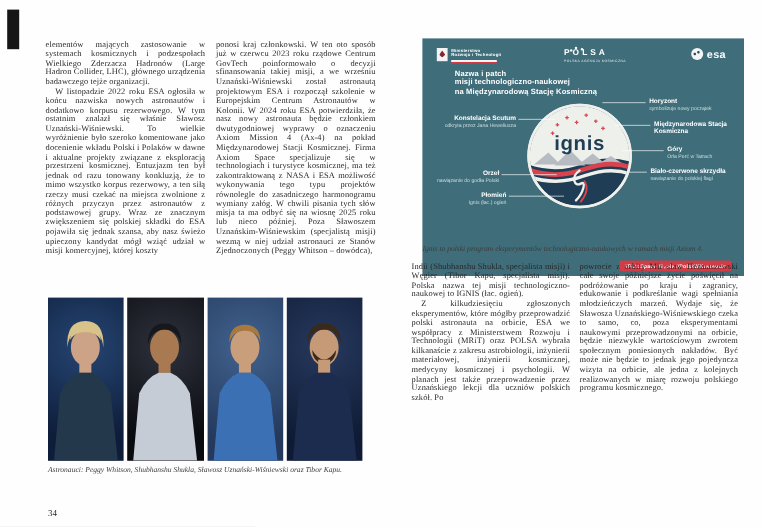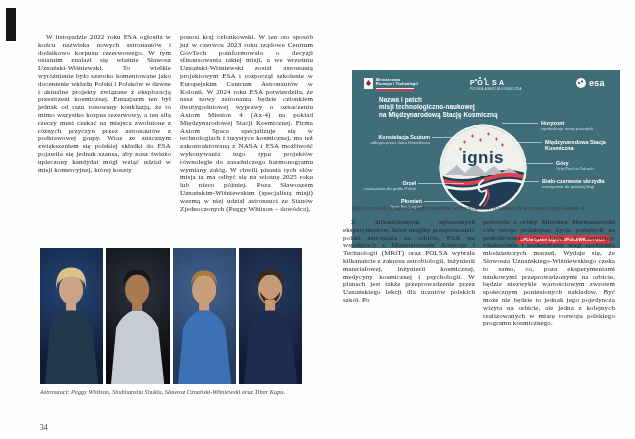--- a/index.html
+++ b/index.html
@@ -29,22 +29,22 @@
   .p1{background:radial-gradient(circle at 50% 30%,#264673 0%,#0e1d3a 78%);}
   .p2{background:radial-gradient(circle at 50% 30%,#2e323d 0%,#0a0b0f 78%);}
   .p3{background:radial-gradient(circle at 50% 30%,#41628e 0%,#24395c 80%);}
   .p4{background:radial-gradient(circle at 50% 30%,#27395e 0%,#0f1b34 80%);}
   .p1 .head,.p1 .neckr{fill:#cda387;} .p1 .hair{fill:#d8c38b;} .p1 .suit{fill:#23384b;}
   .p2 .head,.p2 .neckr{fill:#a97a52;} .p2 .hair{fill:#17181c;} .p2 .suit{fill:#c5ccd6;}
   .p3 .head,.p3 .neckr{fill:#c99e7b;} .p3 .hair{fill:#a8793f;} .p3 .suit{fill:#3b71b4;}
   .p4 .head,.p4 .neckr{fill:#c69a76;} .p4 .hair,.p4 .beard{fill:#3a2a1c;} .p4 .suit{fill:#1c2c4e;}
 
   
-  .infocard{position:absolute;left:352px;top:32px;width:268px;height:178px;background:#3f6d7a;
-            font-family:"Liberation Sans",sans-serif;color:#fff;margin-top:38px;}
+  .infocard{position:absolute;left:352px;top:32px;width:268px;height:198px;background:#3f6d7a;
+            font-family:"Liberation Sans",sans-serif;color:#fff;}
   .logo{position:absolute;display:flex;align-items:flex-start;gap:3px;}
   .ministry{left:12px;top:8px;}
   .eagle{width:9px;height:11px;background:#f4f4f4;display:inline-block;position:relative;}
   .eagle::after{content:"";position:absolute;left:2px;top:2px;width:5px;height:6px;
                 background:#8a2430;clip-path:polygon(50% 0,100% 60%,50% 100%,0 60%);}
   .mtxt{display:flex;flex-direction:column;font-size:3.6px;line-height:4.4px;font-weight:700;
         letter-spacing:.2px;}
   .flagbar{margin-top:1.5px;width:38px;height:3px;
            background:linear-gradient(#f4f4f4 0 50%,#d03a45 50% 100%);}
   .polsa{left:118px;top:9px;flex-direction:column;gap:1px;}
@@ -83,20 +83,21 @@
          font-size:4.3px;font-weight:700;padding:2px 5px;letter-spacing:.2px;}
 </style>
 </head>
 <body>
 
 <div class="spread">
   <div class="artifact"></div>
 
   <section>
     <div class="col c-l1">
+      <p class="par">elementów mających zastosowanie w systemach kosmicznych i podzespołach Wielkiego Zderzacza Hadronów (Large Hadron Collider, LHC), głównego urządzenia badawczego tejże organizacji.</p>
       <p class="par ind">W listopadzie 2022 roku ESA ogłosiła w końcu nazwiska nowych astronautów i dodatkowo korpusu rezerwowego. W tym ostatnim znalazł się właśnie Sławosz Uznański-Wiśniewski. To wielkie wyróżnienie było szeroko komentowane jako docenienie wkładu Polski i Polaków w dawne i aktualne projekty związane z eksploracją przestrzeni kosmicznej. Entuzjazm ten był jednak od razu tonowany konkluzją, że to mimo wszystko korpus rezerwowy, a ten siłą rzeczy musi czekać na miejsca zwolnione z różnych przyczyn przez astronautów z podstawowej grupy. Wraz ze znacznym zwiększeniem się polskiej składki do ESA pojawiła się jednak szansa, aby nasz świeżo upieczony kandydat mógł wziąć udział w misji komercyjnej, której koszty</p>
     </div>
     <div class="col c-l2">
       <p class="par">ponosi kraj członkowski. W ten oto sposób już w czerwcu 2023 roku rządowe Centrum GovTech poinformowało o decyzji sfinansowania takiej misji, a we wrześniu Uznański-Wiśniewski został astronautą projektowym ESA i rozpoczął szkolenie w Europejskim Centrum Astronautów w Kolonii. W 2024 roku ESA potwierdziła, że nasz nowy astronauta będzie członkiem dwutygodniowej wyprawy o oznaczeniu Axiom Mission 4 (Ax-4) na pokład Międzynarodowej Stacji Kosmicznej. Firma Axiom Space specjalizuje się w technologiach i turystyce kosmicznej, ma też zakontraktowaną z NASA i ESA możliwość wykonywania tego typu projektów równolegle do zasadniczego harmonogramu wymiany załóg. W chwili pisania tych słów misja ta ma odbyć się na wiosnę 2025 roku lub nieco później. Poza Sławoszem Uznańskim-Wiśniewskim (specjalistą misji) wezmą w niej udział astronauci ze Stanów Zjednoczonych (Peggy Whitson – dowódca),</p>
     </div>
 
     <figure class="photos">
       <div class="portrait p1">
         <svg viewBox="0 0 63 136" preserveAspectRatio="xMidYMax slice">
           <path class="hair" d="M16,42 Q15,20 31,20 Q47,20 46,42 Q44,26 31,26 Q18,26 16,42 Z"></path>
@@ -231,19 +232,20 @@
         <b>Biało-czerwone skrzydła</b>
         <small>nawiązanie do polskiej flagi</small>
       </div>
 
       <div class="badge">#PLtoSpace #Ignis #PolakWKosmosie</div>
     </div>
 
     <p class="caption cap-right">Ignis to polski program eksperymentów technologiczno-naukowych w ramach misji Axiom 4.</p>
 
     <div class="col c-r1">
+      <p class="par">Indii (Shubhanshu Shukla, specjalista misji) i Węgier (Tibor Kapu, specjalista misji). Polska nazwa tej misji technologiczno-naukowej to IGNIS (łac. ogień).</p>
       <p class="par ind">Z kilkudziesięciu zgłoszonych eksperymentów, które mógłby przeprowadzić polski astronauta na orbicie, ESA we współpracy z Ministerstwem Rozwoju i Technologii (MRiT) oraz POLSA wybrała kilkanaście z zakresu astrobiologii, inżynierii materiałowej, inżynierii kosmicznej, medycyny kosmicznej i psychologii. W planach jest także przeprowadzenie przez Uznańskiego lekcji dla uczniów polskich szkół. Po</p>
     </div>
     <div class="col c-r2">
       <p class="par">powrocie z orbity Mirosław Hermaszewski całe swoje późniejsze życie poświęcił na podróżowanie po kraju i zagranicy, edukowanie i podkreślanie wagi spełniania młodzieńczych marzeń. Wydaje się, że Sławosza Uznańskiego-Wiśniewskiego czeka to samo, co, poza eksperymentami naukowymi przeprowadzonymi na orbicie, będzie niezwykle wartościowym zwrotem społecznym poniesionych nakładów. Być może nie będzie to jednak jego pojedyncza wizyta na orbicie, ale jedna z kolejnych realizowanych w miarę rozwoju polskiego programu kosmicznego.</p>
     </div>
   </section>
 </div>
 
 </body></html>

